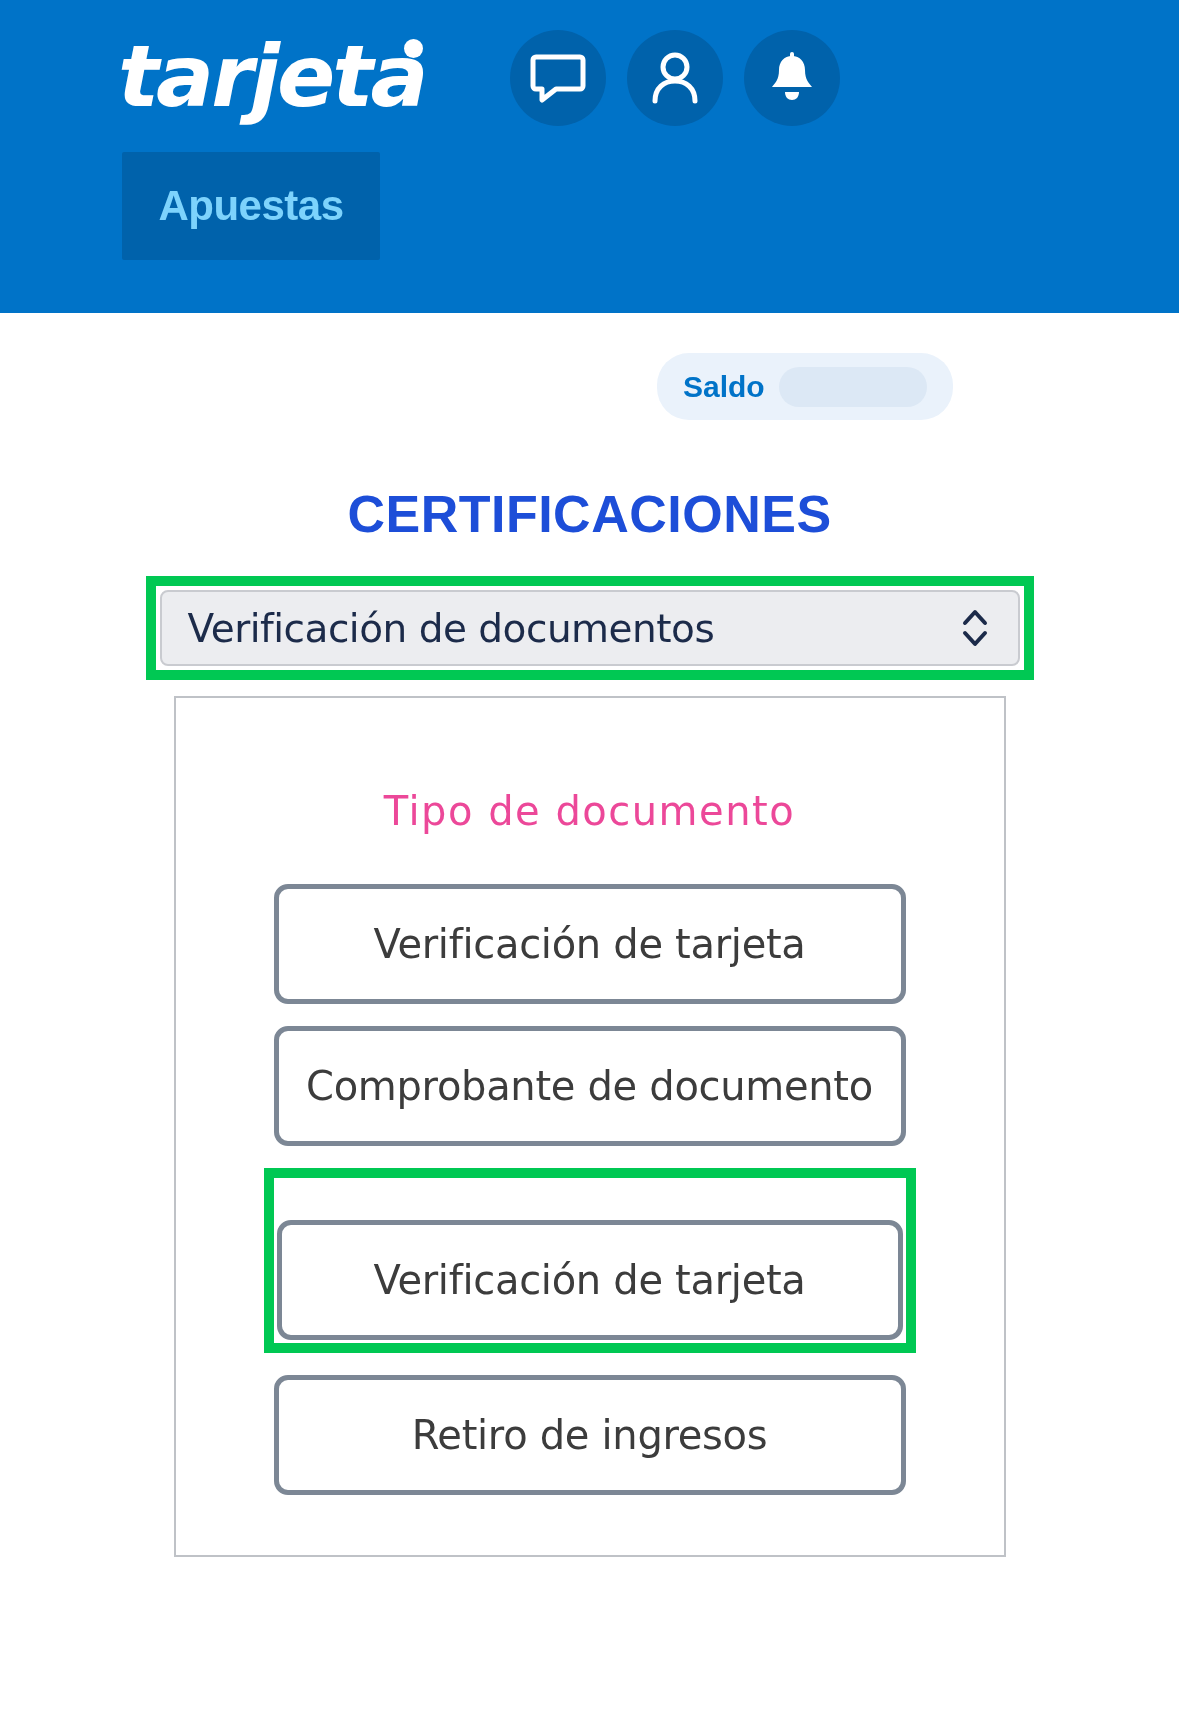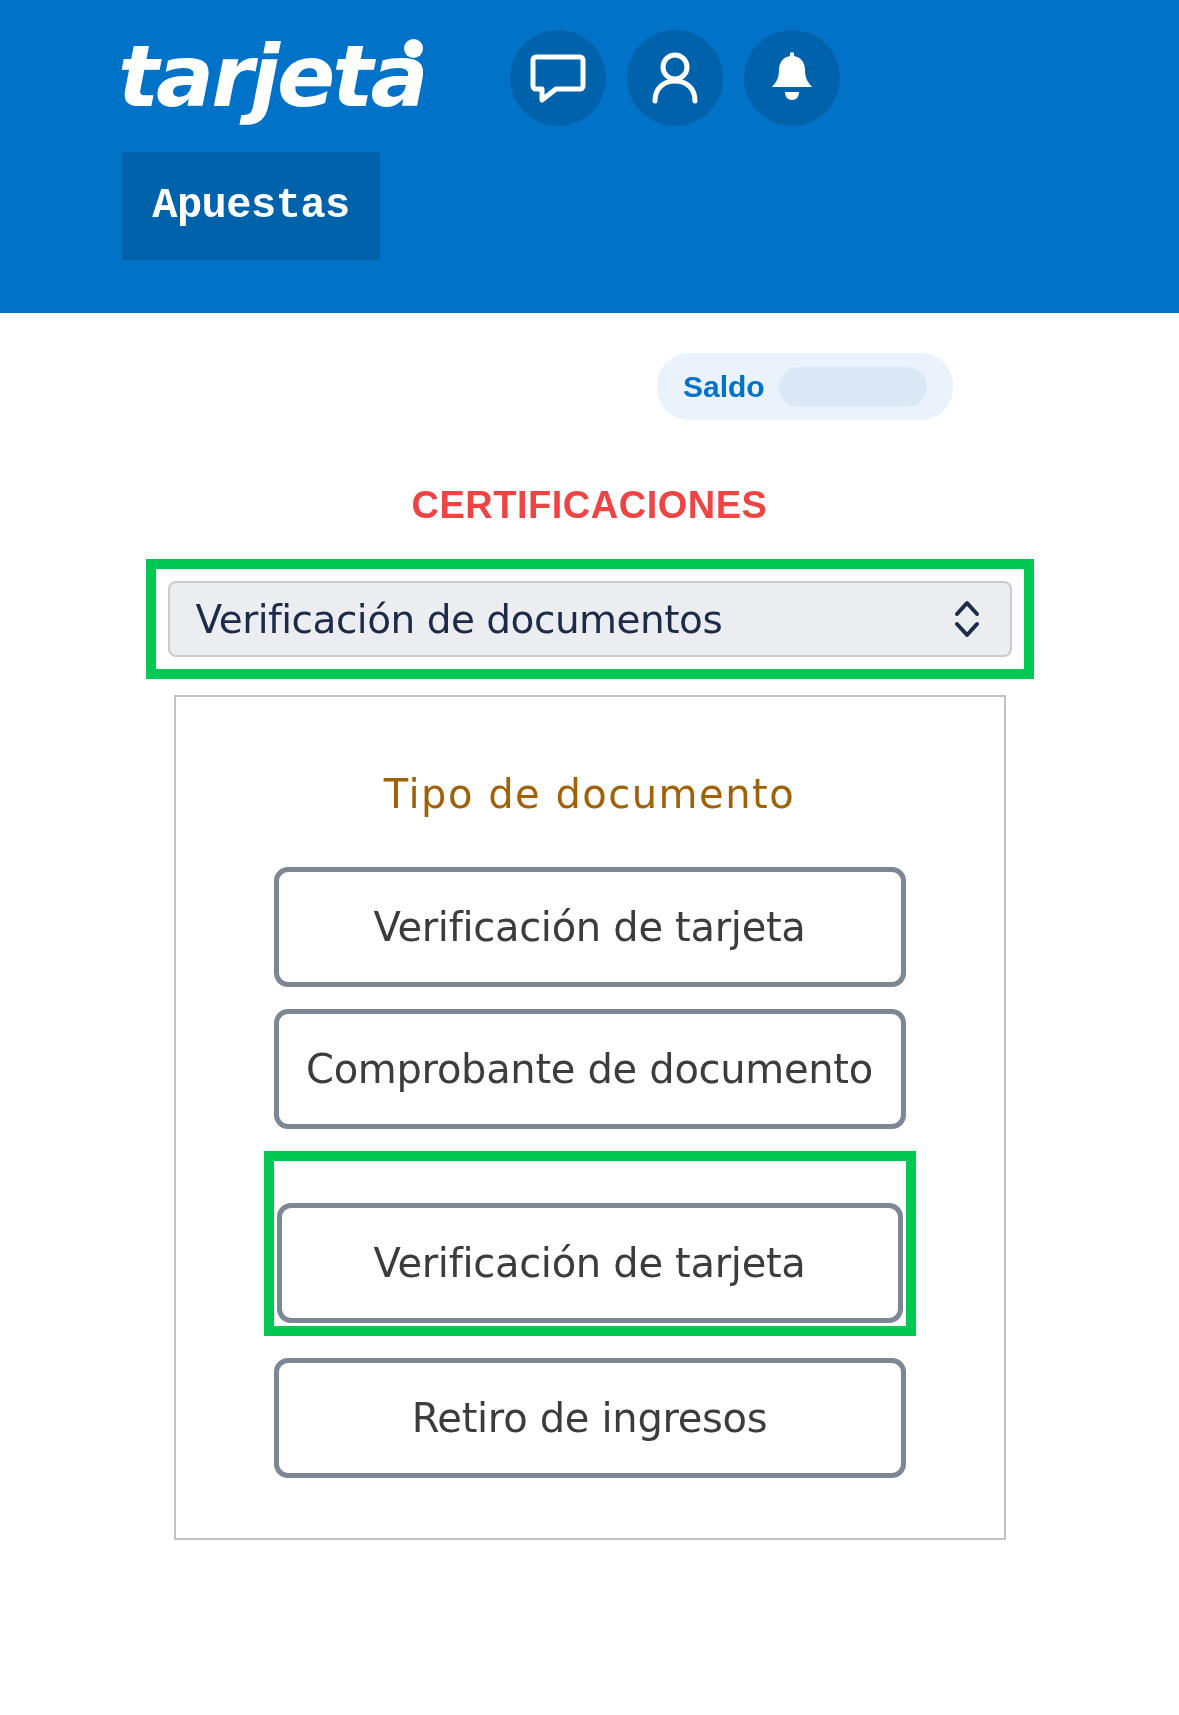--- a/index.html
+++ b/index.html
@@ -64,24 +64,24 @@
   .nav-row {
     display: flex;
     gap: 30px;
     padding: 26px 0 0 122px;
   }
   .nav-btn {
     width: 258px;
     height: 108px;
     background: #0062AB;
     border: none;
-    color: #ffffff;
+    color: #7dd3fc;
     font-size: 42px;
     font-weight: bold;
-    font-family: Liberation Mono, monospace;
+    font-family: Liberation Sans, sans-serif;
     border-radius: 2px;
     cursor: pointer;
     letter-spacing: -0.5px;
   }
 
   
   .balance-row {
     display: flex;
     justify-content: flex-end;
     padding: 40px 226px 0 0;
@@ -105,31 +105,31 @@
     height: 40px;
     margin-left: 14px;
     background: #DCE8F5;
     border-radius: 20px;
   }
 
   
   .section-title {
     text-align: center;
     margin-top: 64px;
-    font-size: 38px;
-    font-weight: bold;
-    color: #ef4444;
+    font-size: 52px;
+    font-weight: bold;
+    color: #1d4ed8;
     letter-spacing: 0.5px;
   }
 
   .select-highlight {
     margin: 32px auto 0;
     width: 888px;
     border: 10px solid #00C853;
-    padding: 12px;
+    padding: 4px;
     background: #ffffff;
   }
   .select-box {
     height: 76px;
     background: #ECEDF0;
     border: 2px solid #C9CBD0;
     border-radius: 8px;
     display: flex;
     align-items: center;
     padding: 0 26px;
@@ -151,23 +151,24 @@
   .panel {
     width: 832px;
     margin: 16px auto 0;
     border: 2px solid #BFC2C7;
     background: #ffffff;
     padding: 74px 0 60px;
   }
   .panel-label {
     text-align: center;
     font-size: 40px;
-    color: #a16207;
+    color: #ec4899;
     font-family: "DejaVu Sans", sans-serif;
     letter-spacing: 1.5px;
+    margin-top: 16px;
   }
   .option-list {
     margin-top: 50px;
     display: flex;
     flex-direction: column;
     gap: 22px;
     align-items: center;
   }
   .option-wrap { width: 632px; }
   .option-btn {

